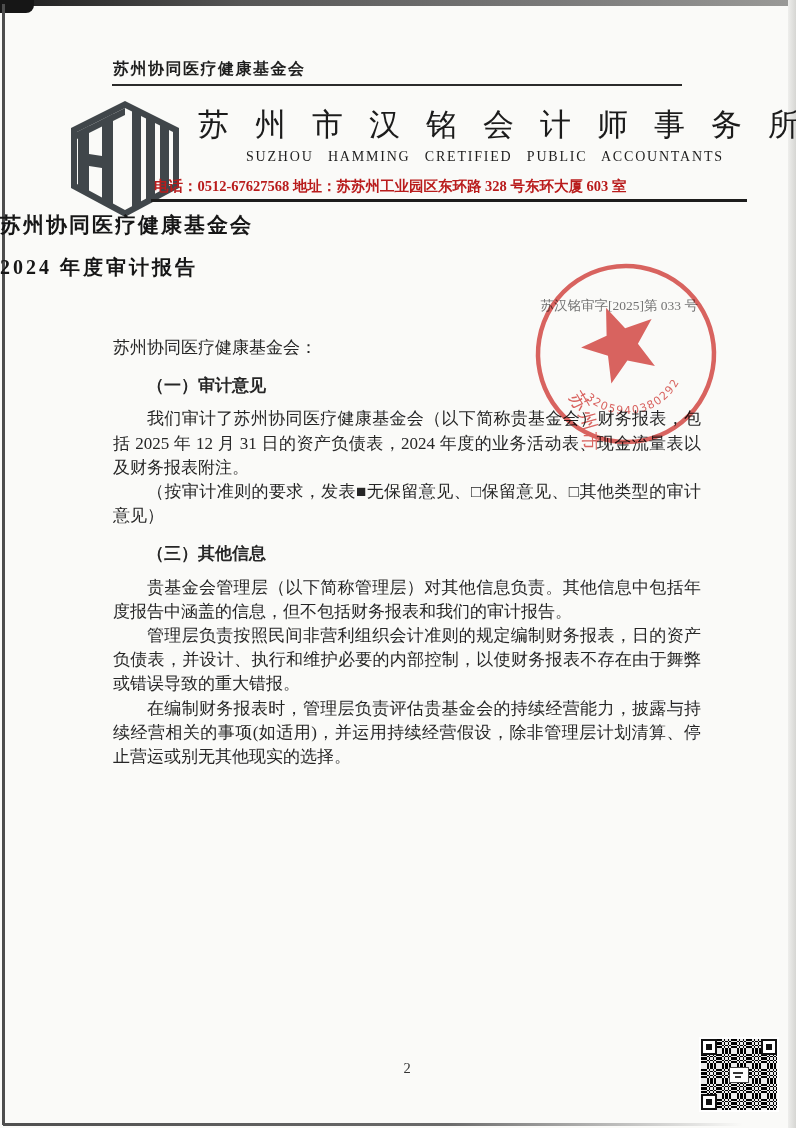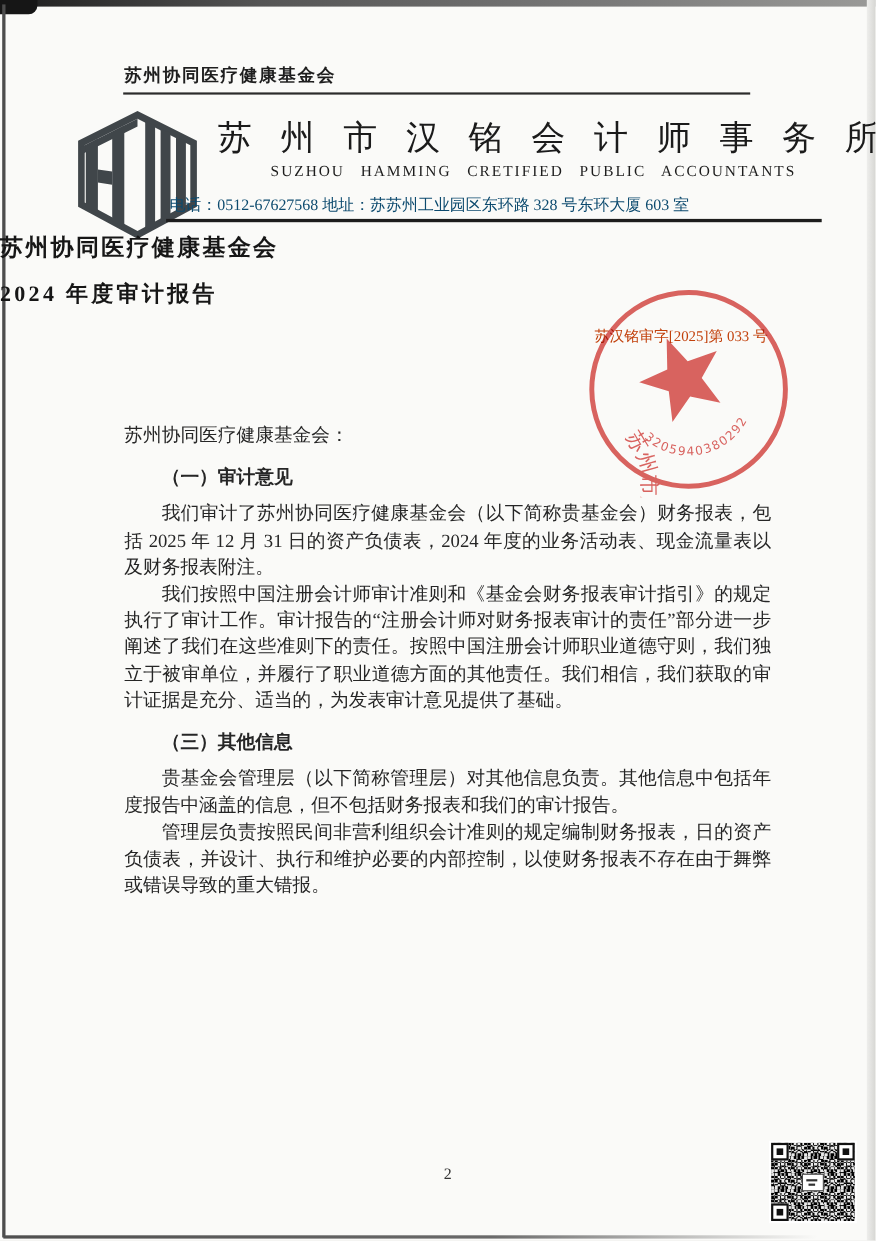--- a/index.html
+++ b/index.html
@@ -22,34 +22,34 @@
   
   .running-head{position:absolute;left:113px;top:59px;font-size:16px;font-weight:bold;
     letter-spacing:1.5px;color:#1e1e1e;}
   .running-rule{position:absolute;left:112px;top:84px;width:570px;height:2px;background:#2b2b2b;}
   
   .logo{position:absolute;left:62px;top:100px;}
   .firm-cn{position:absolute;left:198px;top:104px;font-size:31px;letter-spacing:20px;
     white-space:nowrap;color:#1b1b1b;font-weight:500;}
   .firm-en{position:absolute;left:206px;top:149px;font-size:14px;letter-spacing:1.8px;
     word-spacing:9px;color:#1d1d1d;white-space:nowrap;margin-left:40px;}
-  .contact{position:absolute;left:154px;top:177px;font-size:14.5px;font-weight:400;
-    color:#0c4a6e;white-space:nowrap;}
+  .contact{position:absolute;left:154px;top:177px;font-size:14.5px;font-weight:700;
+    color:#b91c1c;white-space:nowrap;}
   .thick-rule{position:absolute;left:151px;top:199px;width:596px;height:3px;background:#1d1d1d;}
   .org-title{position:absolute;left:0;width:796px;top:211px;font-size:21px;font-weight:bold;
     letter-spacing:2px;color:#161616;}
   .report-title{position:absolute;left:0;width:632px;top:254px;font-size:20px;font-weight:bold;
     letter-spacing:3px;color:#161616;}
   .doc-number{position:absolute;right:98px;top:297px;font-size:13.5px;
-    font-family:"Liberation Serif",serif;color:#c2410c;}
+    font-family:"Liberation Serif",serif;color:#737373;}
   
   .seal{position:absolute;left:528px;top:256px;z-index:5;mix-blend-mode:multiply;opacity:.88;}
   
   .body-text{position:absolute;left:113px;top:336px;width:588px;font-size:17px;
-    line-height:24.2px;text-align:justify;z-index:1;margin-top:48px;}
+    line-height:24.2px;text-align:justify;z-index:1;}
   .body-text p{margin:0;text-indent:2em;}
   .body-text .salutation{text-indent:0;}
   .body-text h3{margin:14px 0 9px;font-size:17px;font-weight:bold;text-indent:2em;}
   
   .page-number{position:absolute;left:113px;top:1060px;width:588px;text-align:center;
     font-size:14.5px;color:#333;}
   
   .qr{position:absolute;left:699px;top:1037px;width:80px;height:75px;background:#fff;}
   .qr-pattern{position:absolute;inset:2px;
     background-image:
@@ -98,27 +98,28 @@
 
   <div class="org-title">苏州协同医疗健康基金会</div>
   <div class="report-title">2024 年度审计报告</div>
   <div class="doc-number">苏汉铭审字[2025]第 033 号</div>
 
   <main class="body-text">
     <p class="salutation">苏州协同医疗健康基金会：</p>
 
     <h3>（一）审计意见</h3>
     <p>我们审计了苏州协同医疗健康基金会（以下简称贵基金会）财务报表，包括 2025 年 12 月 31 日的资产负债表，2024 年度的业务活动表、现金流量表以及财务报表附注。</p>
+    <p>（按审计准则的要求，发表■无保留意见、□保留意见、□其他类型的审计意见）</p>
 
-    <p>我们按照中国注册会计师审计准则和《基金会财务报表审计指引》的规定执行了审计工作。审计报告的“注册会计师对财务报表审计的责任”部分进一步阐述了我们在这些准则下的责任。按照中国注册会计师职业道德守则，我们独立于被审单位，并履行了职业道德方面的其他责任。我们相信，我们获取的审计证据是充分、适当的，为发表审计意见提供了基础。</p>
 
     <h3>（三）其他信息</h3>
     <p>贵基金会管理层（以下简称管理层）对其他信息负责。其他信息中包括年度报告中涵盖的信息，但不包括财务报表和我们的审计报告。</p>
 
     <p>管理层负责按照民间非营利组织会计准则的规定编制财务报表，日的资产负债表，并设计、执行和维护必要的内部控制，以使财务报表不存在由于舞弊或错误导致的重大错报。</p>
+    <p>在编制财务报表时，管理层负责评估贵基金会的持续经营能力，披露与持续经营相关的事项(如适用)，并运用持续经营假设，除非管理层计划清算、停止营运或别无其他现实的选择。</p>
   </main>
 
   <svg class="seal" width="196" height="196" viewBox="0 0 196 196" aria-hidden="true">
     <g transform="rotate(-12 98 98)" fill="#d94f4c" stroke="none">
       <circle cx="98" cy="98" r="88" fill="none" stroke="#d94f4c" stroke-width="4.5"></circle>
       <defs>
         <path id="ringPath" d="M32.8,128.4 A72,72 0 1 1 32.7,128.2"></path>
         <path id="serialPath" d="M46,128 A60,60 0 0 0 150,128"></path>
       </defs>
       <text font-size="19" font-family="'Liberation Serif',serif" fill="#d94f4c">

